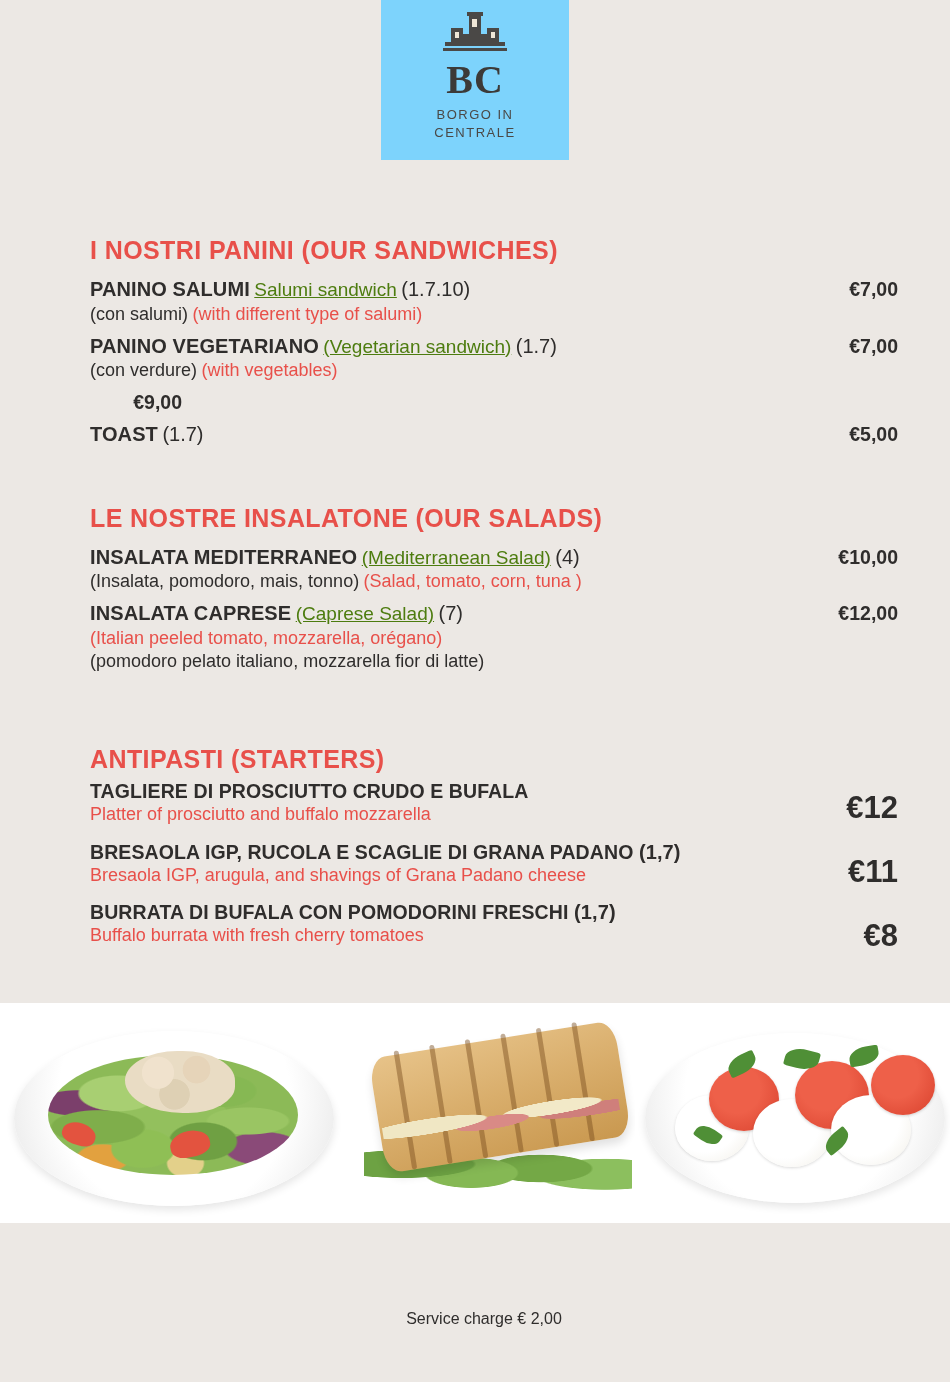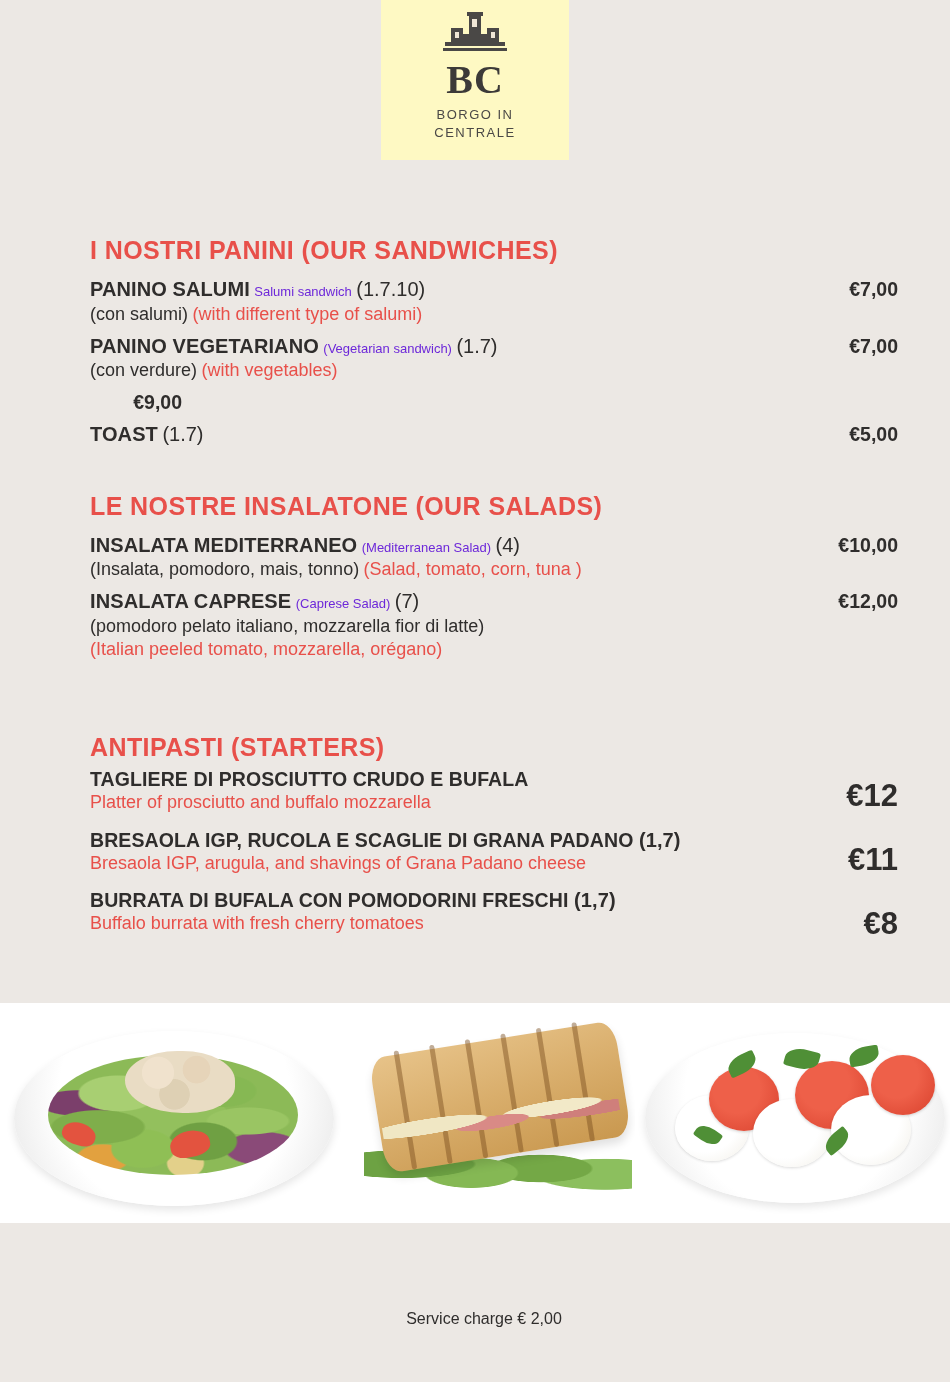--- a/index.html
+++ b/index.html
@@ -13,21 +13,21 @@
     font-family: "Liberation Sans", sans-serif;
     position: relative;
     overflow: hidden;
   }
 
   
   .logo-block {
     width: 188px;
     height: 160px;
     margin: 0 auto;
-    background: #fef9c3;
+    background: #7dd3fc;
     display: flex;
     flex-direction: column;
     align-items: center;
     justify-content: flex-start;
     padding-top: 8px;
     box-sizing: border-box;
   }
   .logo-emblem {
     width: 72px;
     height: 46px;
@@ -63,21 +63,21 @@
   }
   .section-title {
     color: #e8504a;
     font-family: "Liberation Sans Narrow", "Liberation Sans", sans-serif;
     font-weight: bold;
     font-size: 25px;
     letter-spacing: 0.4px;
     margin: 0 0 6px 38px;
   }
   #sec-sandwiches { margin-top: 76px; }
-  #sec-salads { margin-top: 44px; }
+  #sec-salads { margin-top: 56px; }
   #sec-starters { margin-top: 72px; }
 
   .item {
     display: flex;
     align-items: flex-start;
     margin: 0 0 2px 38px;
     padding-top: 6px;
   }
   .item-text {
     flex: 1 1 auto;
@@ -86,22 +86,23 @@
   .line {
     line-height: 1.28;
   }
   .name {
     font-weight: bold;
     font-size: 20px;
     color: #2f2d2c;
     letter-spacing: 0.1px;
   }
   .en {
-    color: #6d28d9;
-    font-size: 13px;
+    color: #4d7c0f;
+    font-size: 19px;
+    text-decoration: underline;
   }
   .alg {
     color: #2f2d2c;
     font-size: 20px;
   }
   .it-sub {
     color: #2f2d2c;
     font-size: 18px;
   }
   .en-sub {
@@ -393,24 +394,24 @@
     </div>
 
     <div class="item">
       <div class="item-text">
         <div class="line">
           <span class="name">INSALATA CAPRESE</span>
           <span class="en">(Caprese Salad)</span>
           <span class="alg">(7)</span>
         </div>
         <div class="line">
+          <span class="en-sub">(Italian peeled tomato, mozzarella, orégano)</span>
+        </div>
+        <div class="line">
           <span class="it-sub">(pomodoro pelato italiano, mozzarella fior di latte)</span>
-        </div>
-        <div class="line">
-          <span class="en-sub">(Italian peeled tomato, mozzarella, orégano)</span>
         </div>
       </div>
       <div class="price">€12,00</div>
     </div>
   </div>
 
   <div class="section" id="sec-starters">
     <div class="section-title">ANTIPASTI (STARTERS)</div>
     <div class="starters-wrap">
       <div class="starters-list">

